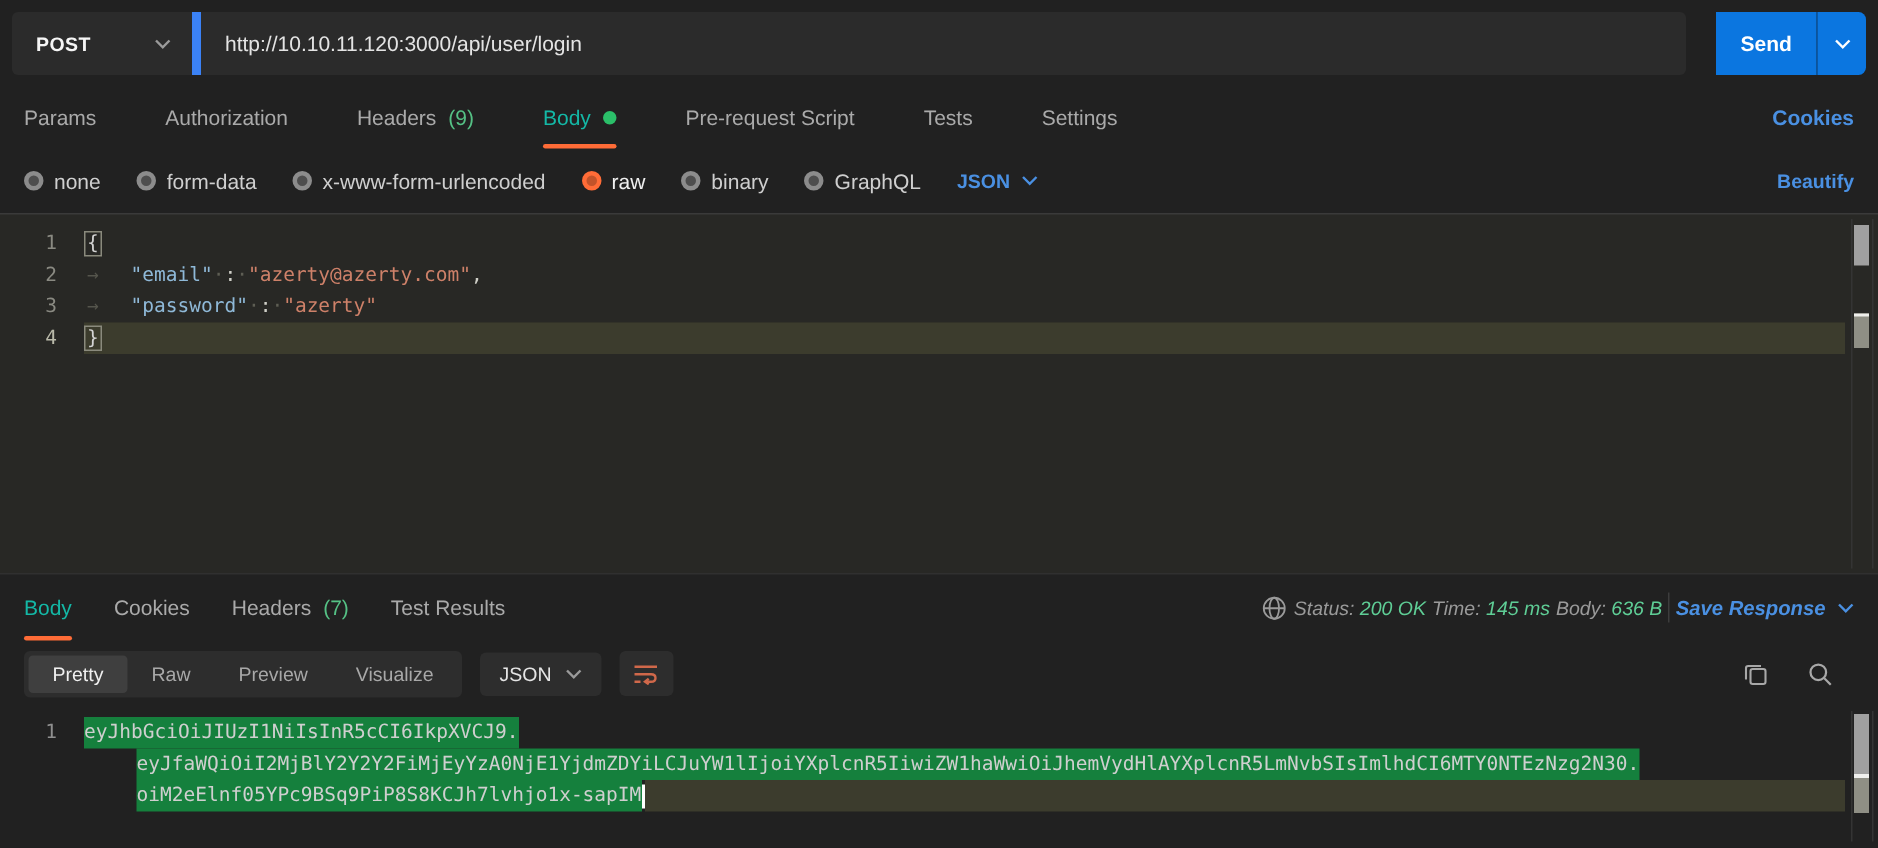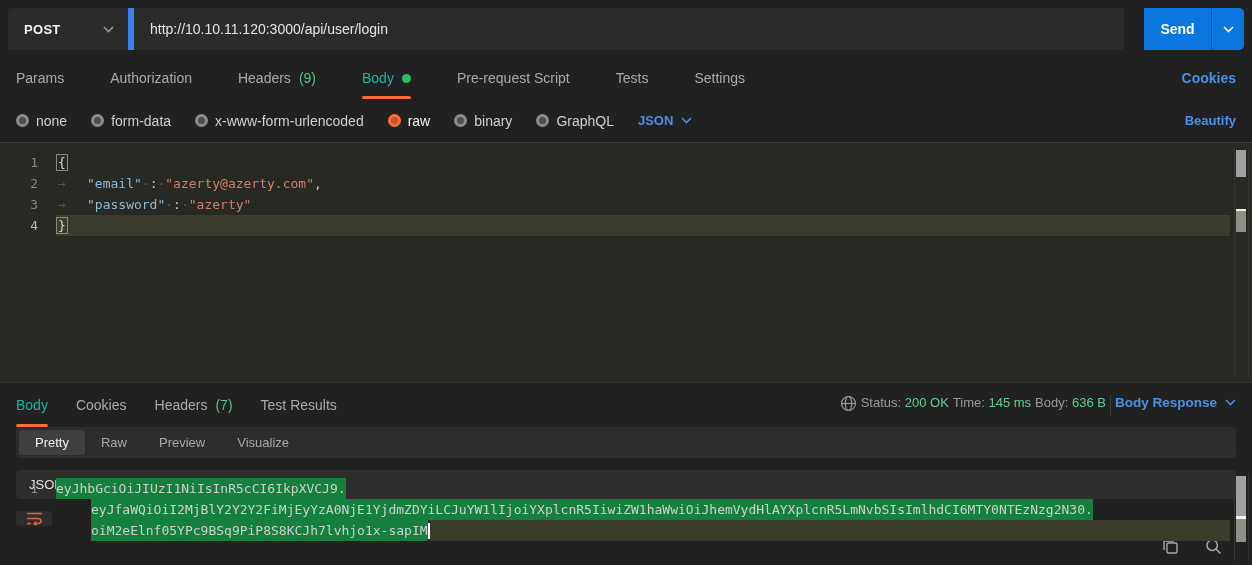--- a/index.html
+++ b/index.html
@@ -75,29 +75,29 @@
 
   .track { position:absolute; right:3px; top:3px; bottom:3px; width:15px;
            border-left:1px solid #343434; border-right:1px solid #343434; }
   .thumb1 { position:absolute; right:6px; top:7px; width:10px; height:27px; background:#a0a0a0; cursor:pointer; }
   .marker1 { position:absolute; right:6px; top:66px; width:10px; height:23px;
              background:#8f8f85; border-top:2px solid #efefec; }
 
   
   .resp { border-top:1px solid #303030; display:flex; flex-direction:column; height:182px; }
   .resp-header { display:flex; align-items:center; height:44px; padding:0 16px; gap:28px; }
-  .meta { display:flex; align-items:flex-start; gap:4px; font-size:13px; }
+  .meta { display:flex; align-items:center; gap:4px; font-size:13px;font-style:italic; }
   .meta-item { color:#9a9a9a; white-space:nowrap; }
   .meta-item b { font-weight:normal; color:#5fce96; }
   .globe { stroke:#9a9a9a; stroke-width:1.2; fill:none; cursor:pointer; }
   .vdiv { width:1px; height:20px; background:#3d3d3d; }
   .save-resp { display:flex; align-items:center; gap:8px; cursor:pointer; }
   .save-resp .chev { stroke:#4a90e2; }
 
-  .view-bar { display:flex; height:44px; padding:0 16px; gap:12px;flex-direction:column; }
+  .view-bar { display:flex; align-items:center; height:44px; padding:0 16px; gap:12px; }
   .view-group { display:flex; background:#2d2d2d; border-radius:4px; padding:3px; }
   .view-tab { padding:5px 16px; font-size:13px; color:#a8a8a8; border-radius:3px; cursor:pointer; }
   .view-tab.active { background:#3f3f3f; color:#f0f0f0; }
   .pill { display:flex; align-items:center; gap:9px; background:#2d2d2d; border-radius:4px;
           padding:7px 13px; cursor:pointer; }
   .pill .fmt { font-size:13px; color:#e4e4e4; }
   .icon-btn { background:#2d2d2d; border-radius:4px; width:36px; height:30px;
               display:flex; align-items:center; justify-content:center; cursor:pointer; }
   .right-icons { margin-left:auto; display:flex; gap:26px; padding-right:14px; }
   .plain-icon { cursor:pointer; }
@@ -257,21 +257,21 @@
       <svg class="globe" width="17" height="17" viewBox="0 0 17 17">
           <circle cx="8.5" cy="8.5" r="7"></circle>
           <ellipse cx="8.5" cy="8.5" rx="3.2" ry="7"></ellipse>
           <line x1="1.5" y1="8.5" x2="15.5" y2="8.5"></line>
         </svg>
       <span class="meta-item"><span>Status:</span> <b>200 OK</b></span>
       <span class="meta-item"><span>Time:</span> <b>145 ms</b></span>
       <span class="meta-item"><span>Body:</span> <b>636 B</b></span>
       <span class="vdiv"></span>
       <span class="save-resp">
-        <span class="link" style="font-size:13.5px;">Body Response</span>
+        <span class="link" style="font-size:13.5px;">Save Response</span>
         <svg class="chev" width="11" height="7" viewBox="0 0 11 7">
             <path d="M1 1 L5.5 5.5 L10 1"></path>
           </svg>
       </span>
     </span>
   </div>
 
   <div class="view-bar">
     <span class="view-group">
       <span class="view-tab active">Pretty</span>

